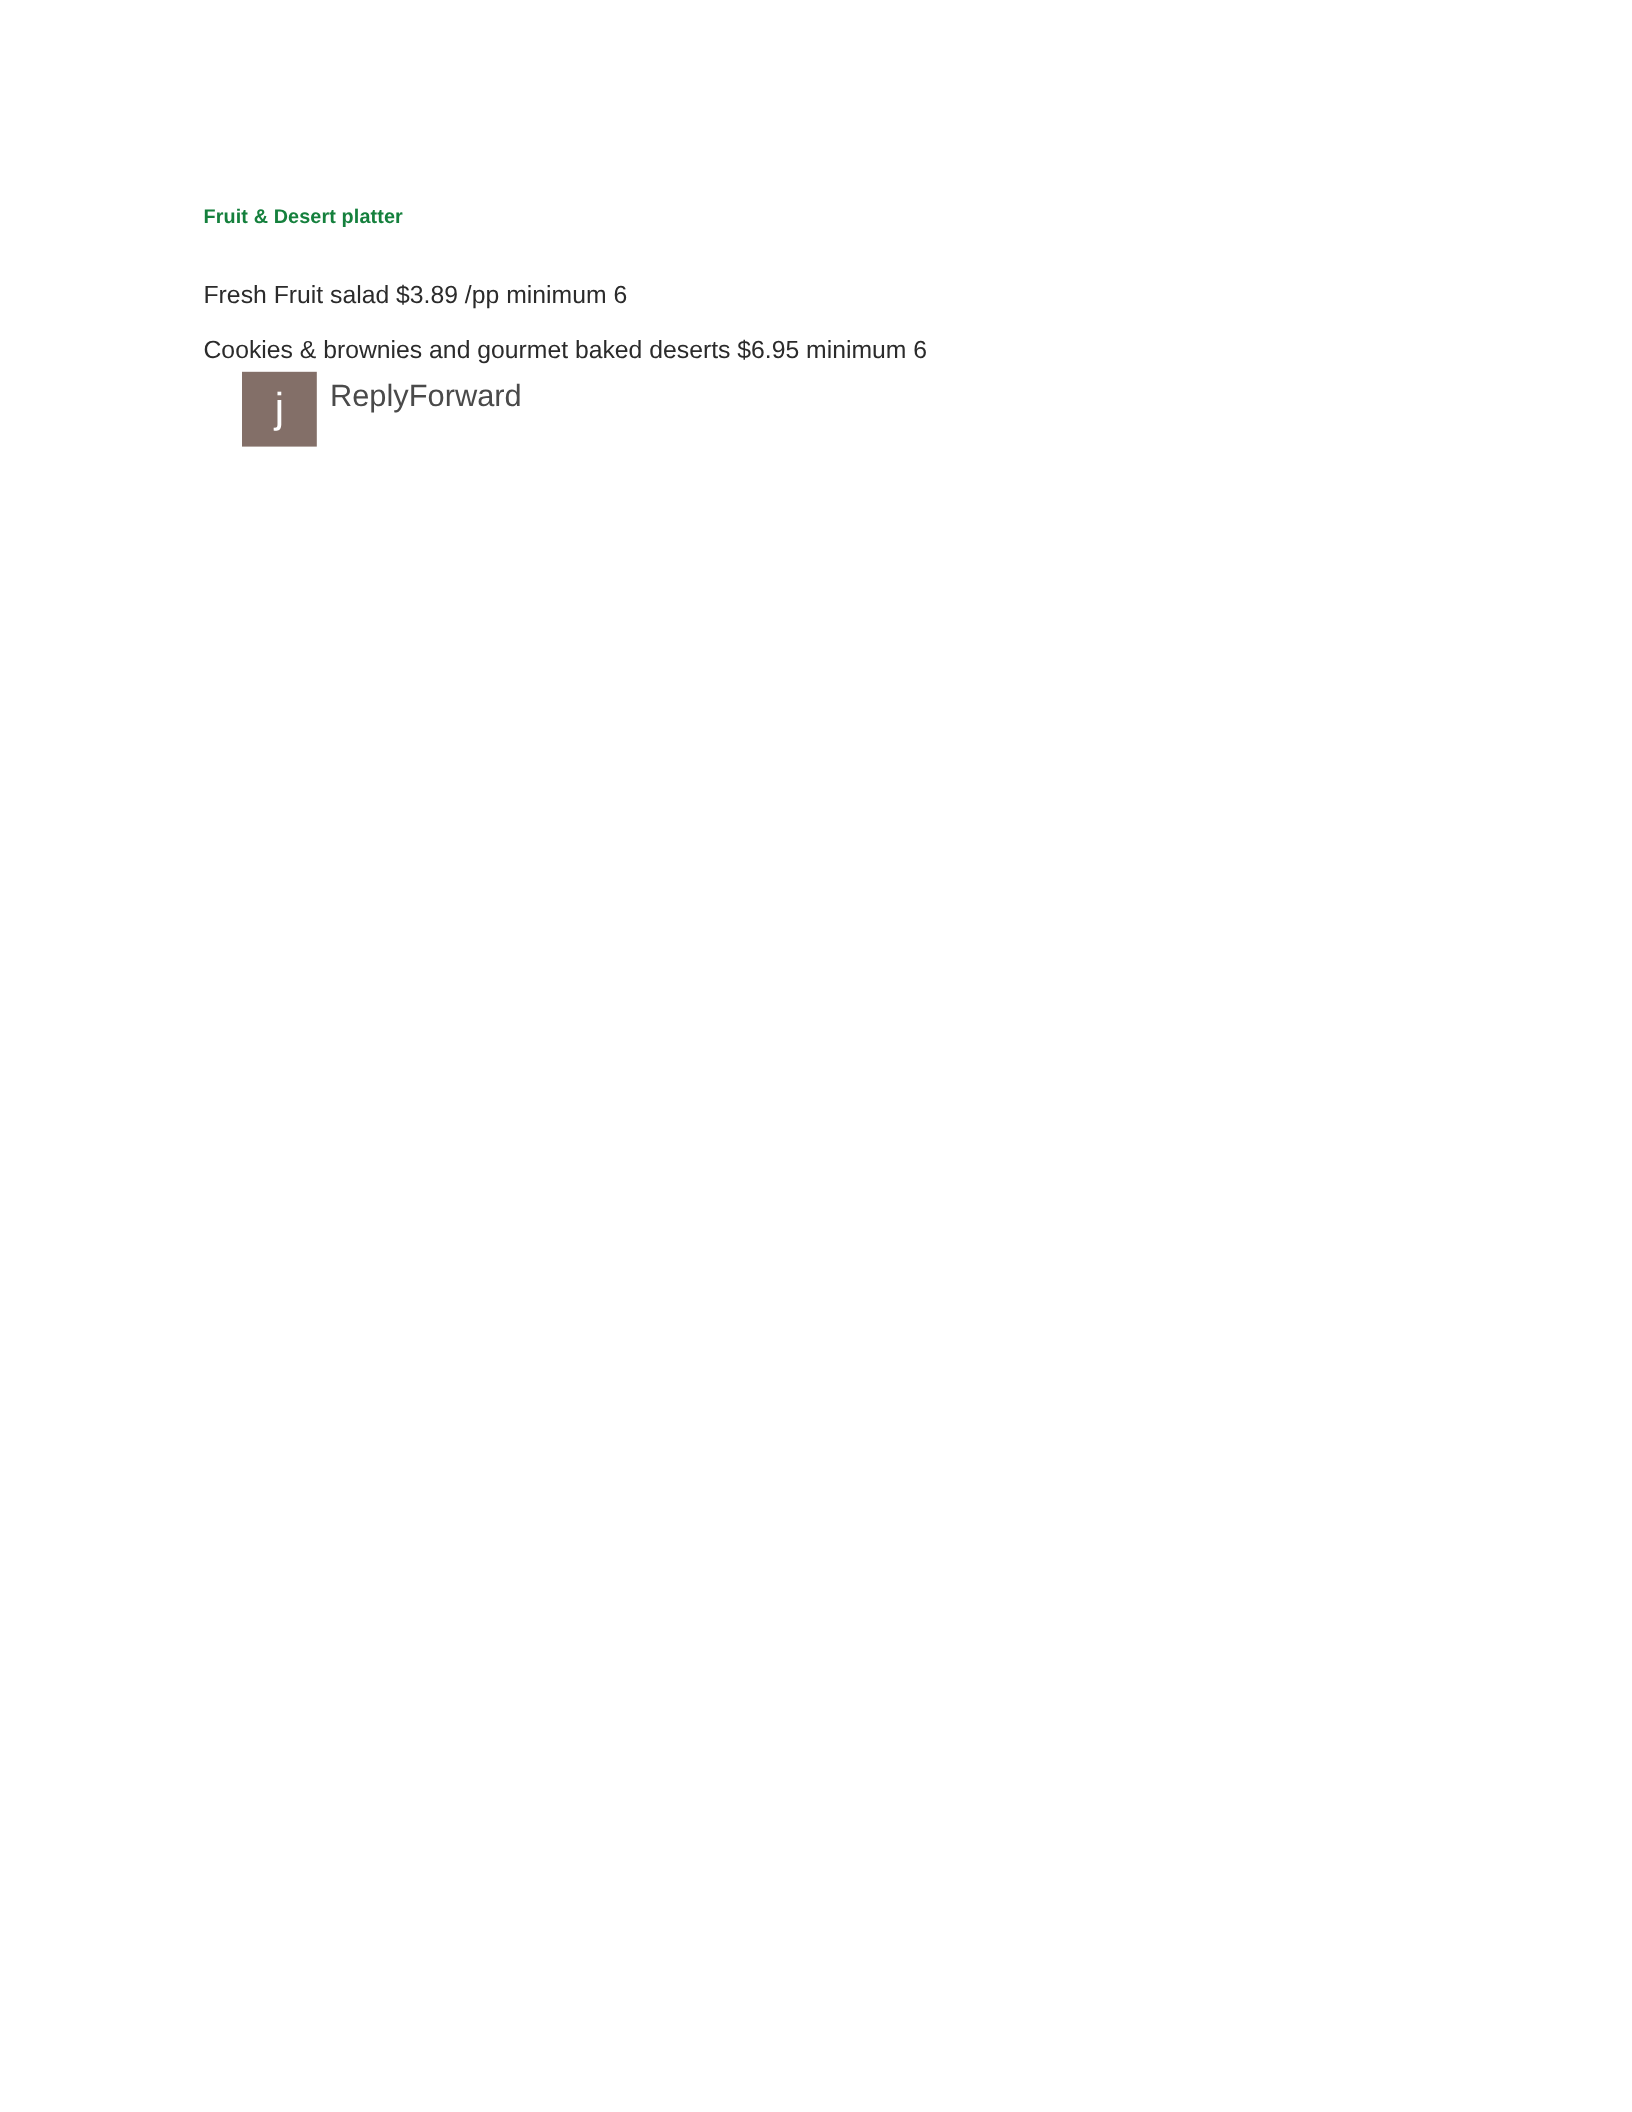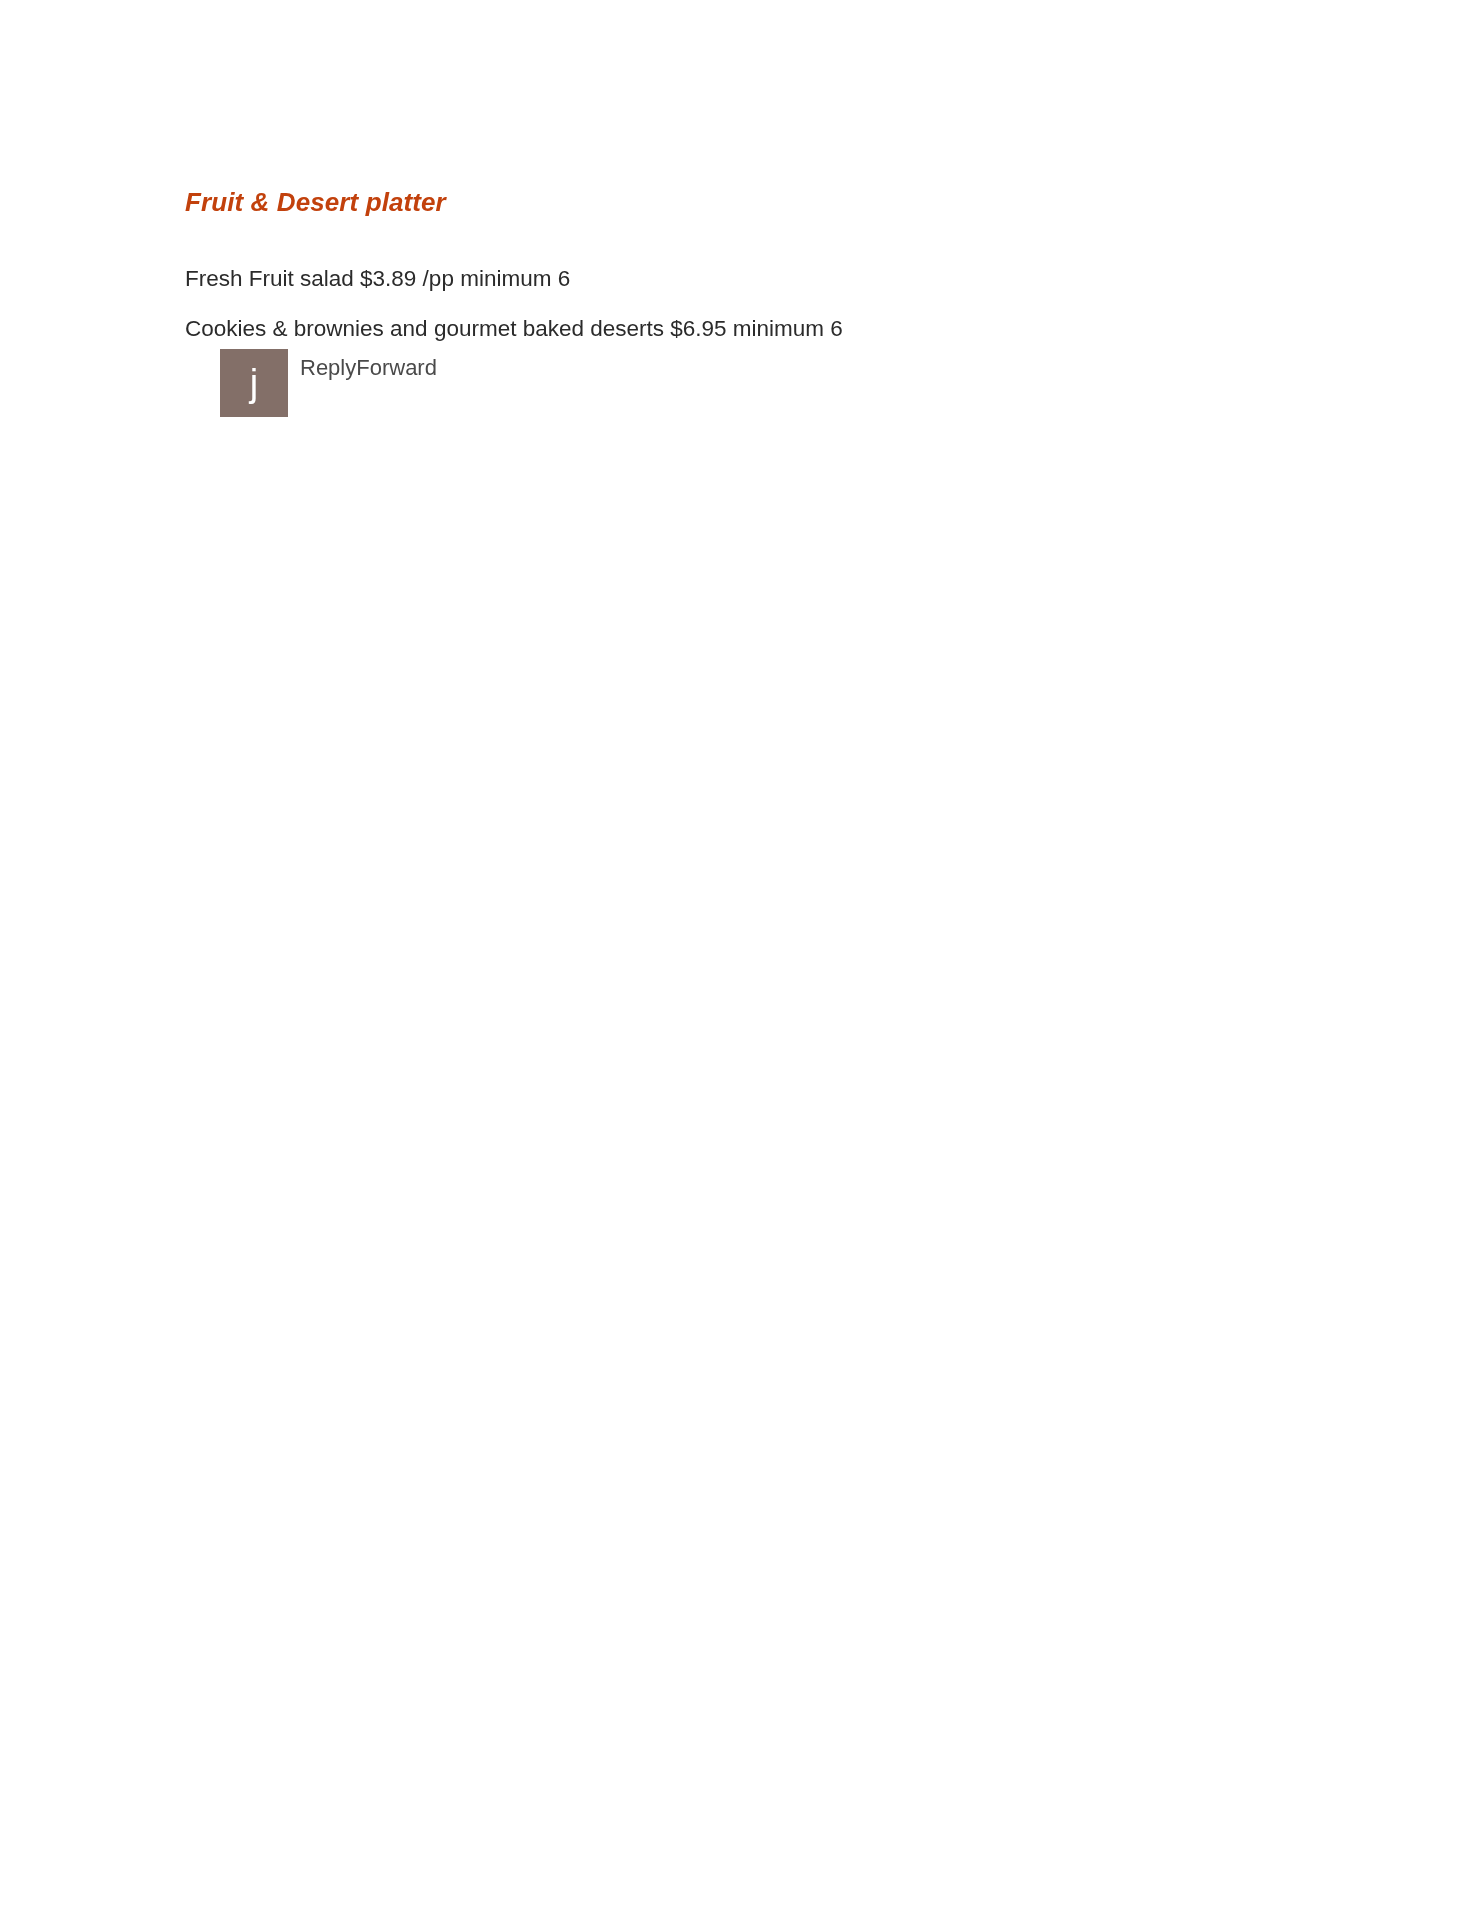--- a/index.html
+++ b/index.html
@@ -23,27 +23,26 @@
     height: 1920px;
     background: #ffffff;
   }
   .content {
     position: absolute;
     left: 185px;
     top: 185px;
     width: 1120px;
   }
   .doc-title {
-    font-size: 26px;
+    font-size: 18px;
     font-weight: bold;
-    color: #c2410c;
+    color: #15803d;
     letter-spacing: 0.1px;
     margin: 0 0 0 0;
     line-height: 1.35;
-    font-style: italic;
   }
   .spacer {
     height: 48px;
   }
   .menu-line {
     font-size: 22.5px;
     color: #2b2b2b;
     line-height: 1.0;
     margin: 0 0 27px 0;
     white-space: pre;
@@ -67,21 +66,21 @@
     font-size: 38px;
     line-height: 68px;
     text-align: center;
     font-family: "Liberation Sans", sans-serif;
     user-select: none;
   }
   .reply-forward {
     position: absolute;
     left: 115px;
     top: 10px;
-    font-size: 22px;
+    font-size: 28px;
     color: #4a4a4a;
     white-space: pre;
   }
 </style>
 </head>
 <body>
 
 <div class="page">
   <div class="content">
 

